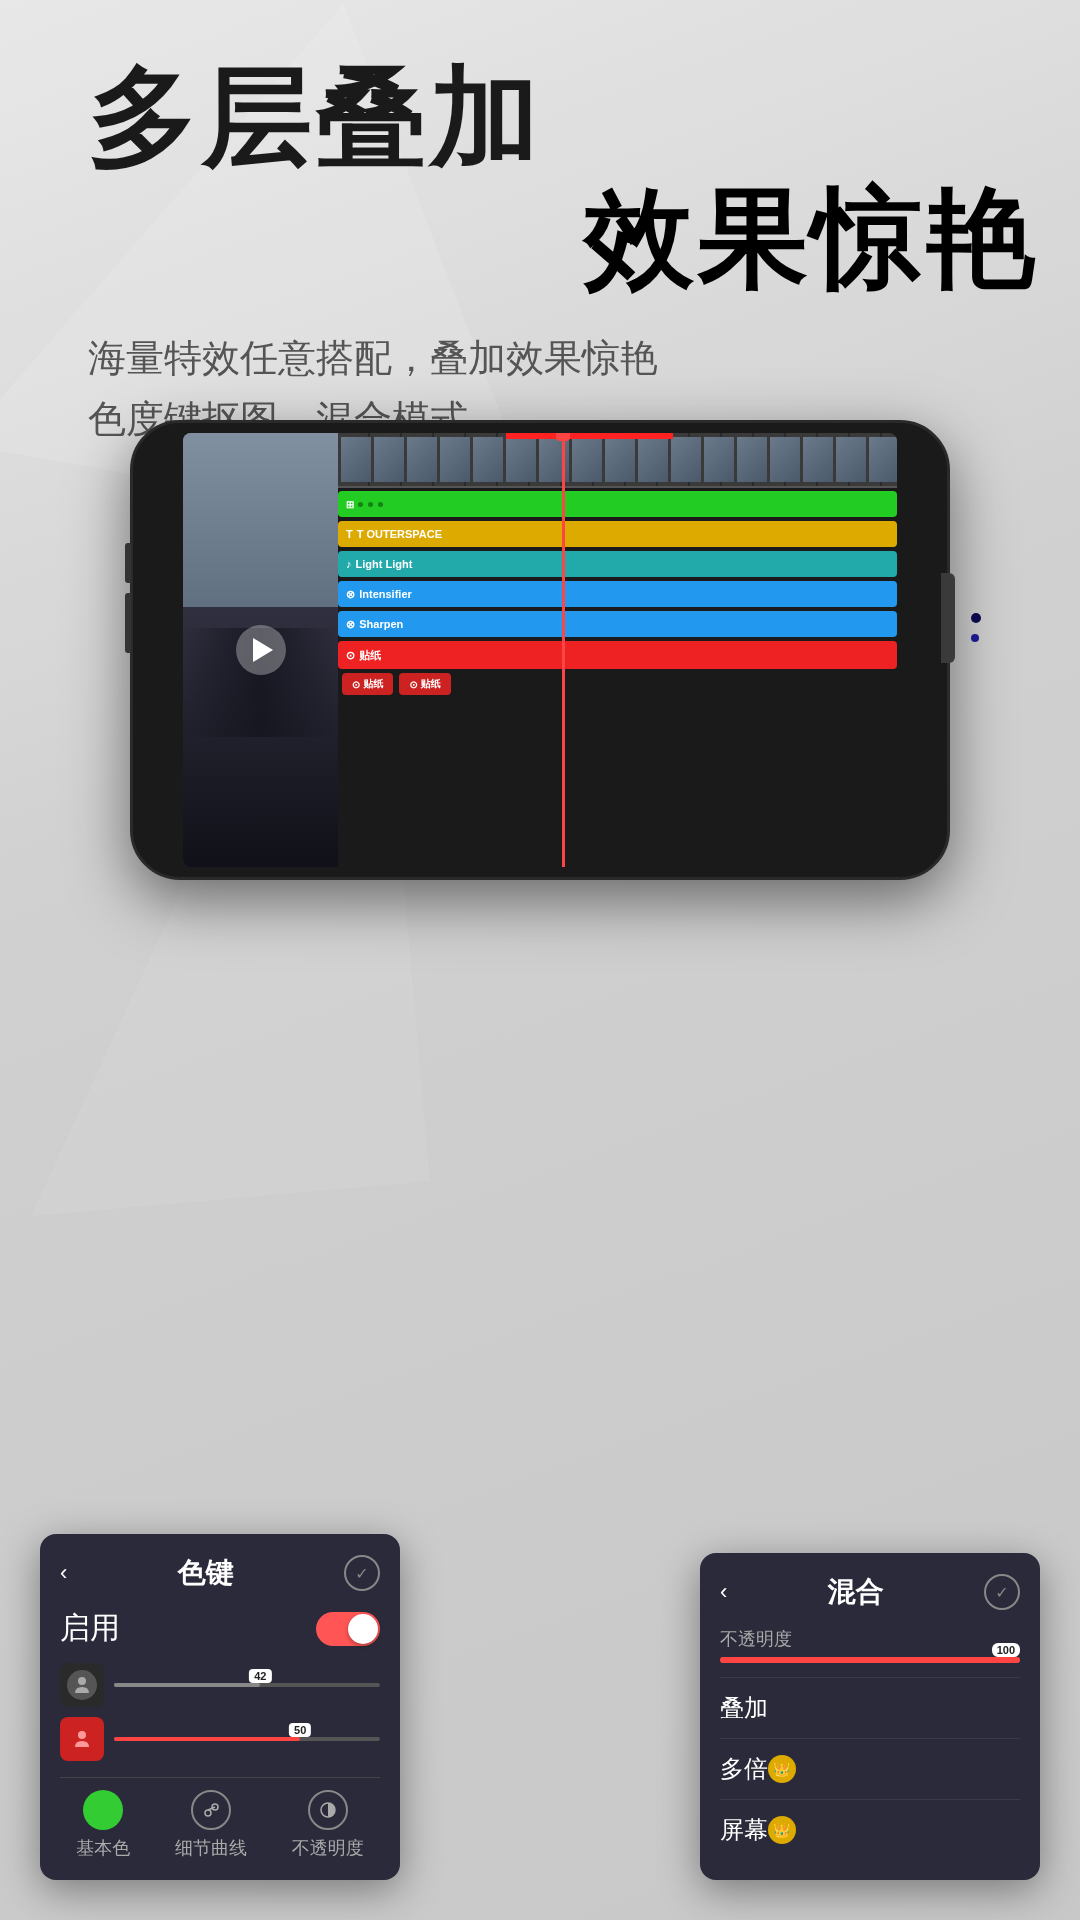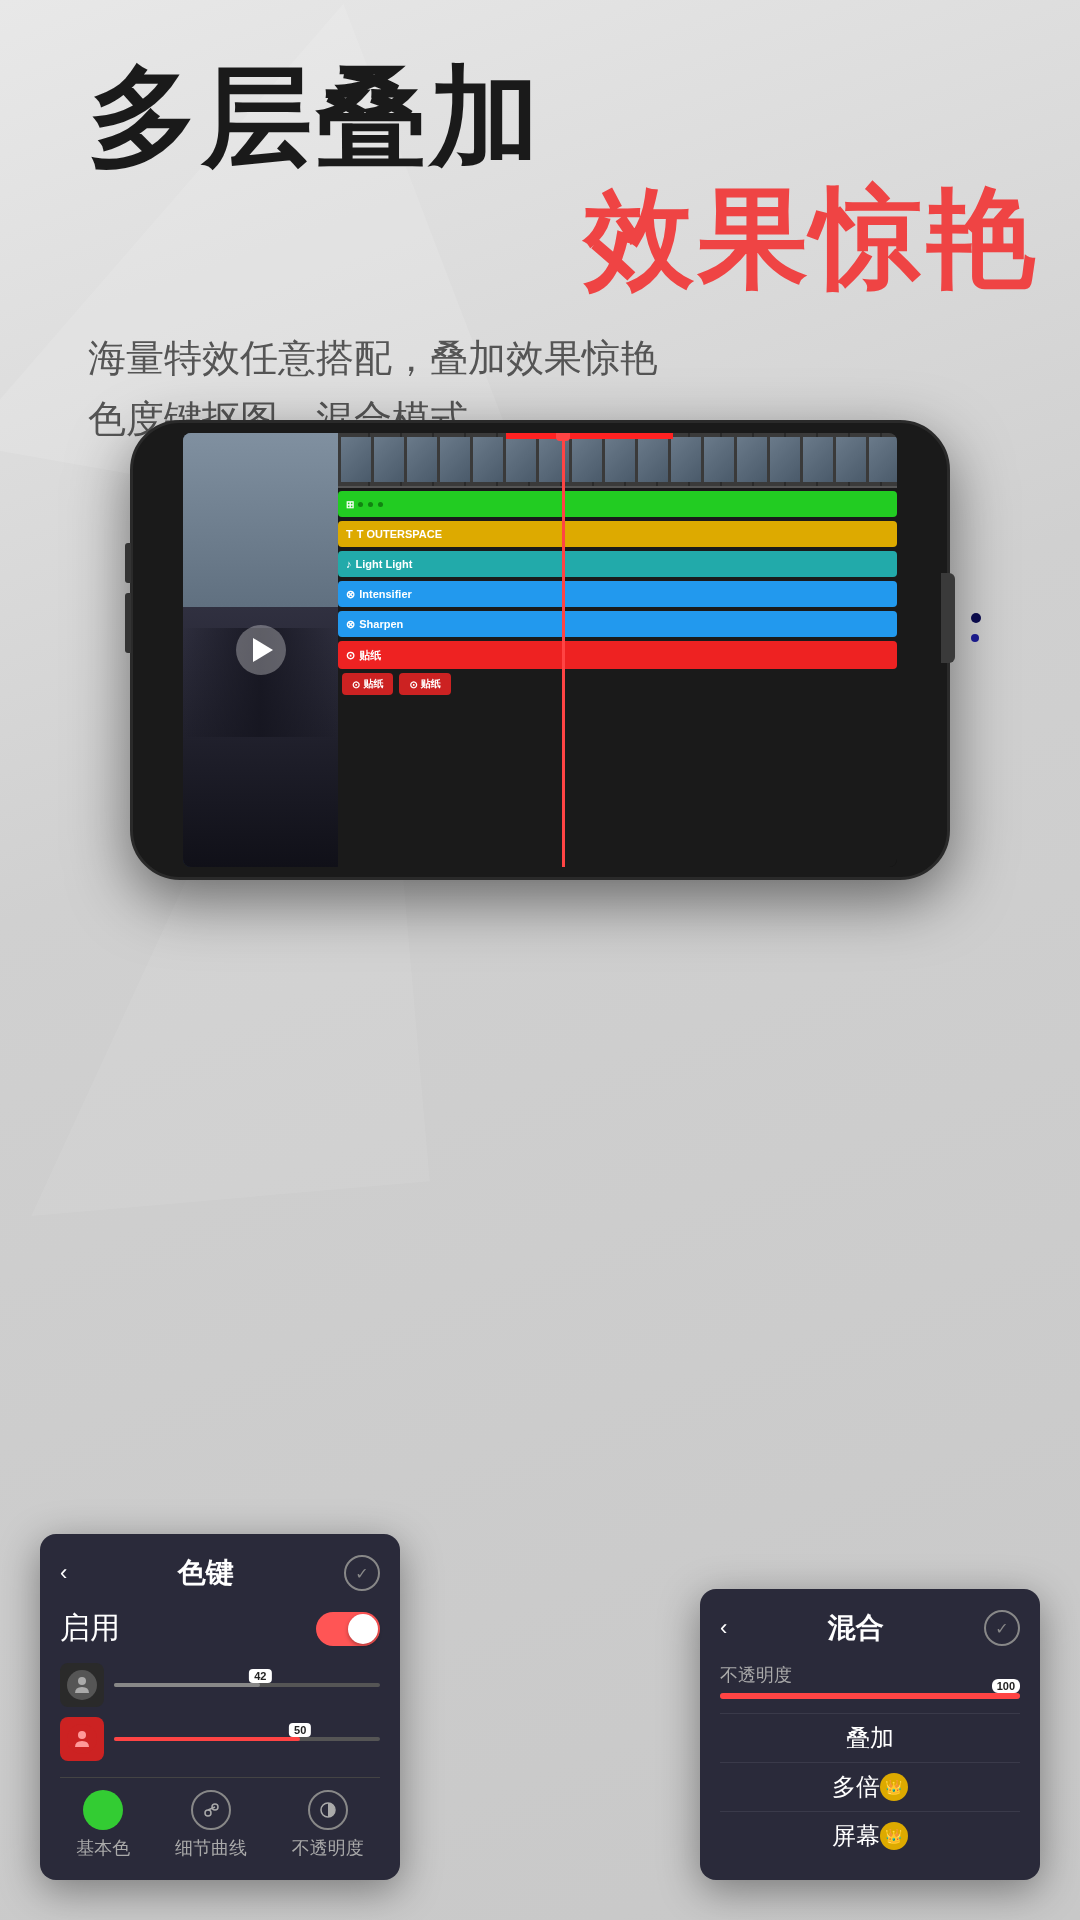--- a/index.html
+++ b/index.html
@@ -39,21 +39,21 @@
     .hero-title-line1 {
       font-size: 110px;
       font-weight: 900;
       color: #1a1a1a;
       line-height: 1.1;
       letter-spacing: 4px;
     }
     .hero-title-line2 {
       font-size: 110px;
       font-weight: 900;
-      color: #ef4444;
+      color: #000000;
       line-height: 1.1;
       letter-spacing: 4px;
       text-align: right;
     }
     .hero-subtitle {
       margin-top: 30px;
       font-size: 38px;
       color: #555;
       line-height: 1.6;
       font-weight: 400;
@@ -510,22 +510,22 @@
       background: white;
       color: #222;
       font-size: 11px;
       font-weight: 700;
       padding: 1px 5px;
       border-radius: 6px;
     }
     .mix-option {
       display: flex;
       align-items: center;
-      justify-content: center;
-      padding: 8px 0;
+      justify-content: flex-start;
+      padding: 14px 0;
       border-top: 1px solid #3a3a4a;
     }
     .mix-option-label {
       color: white;
       font-size: 24px;
     }
     .crown-badge {
       width: 28px;
       height: 28px;
       background: #ddaa00;

